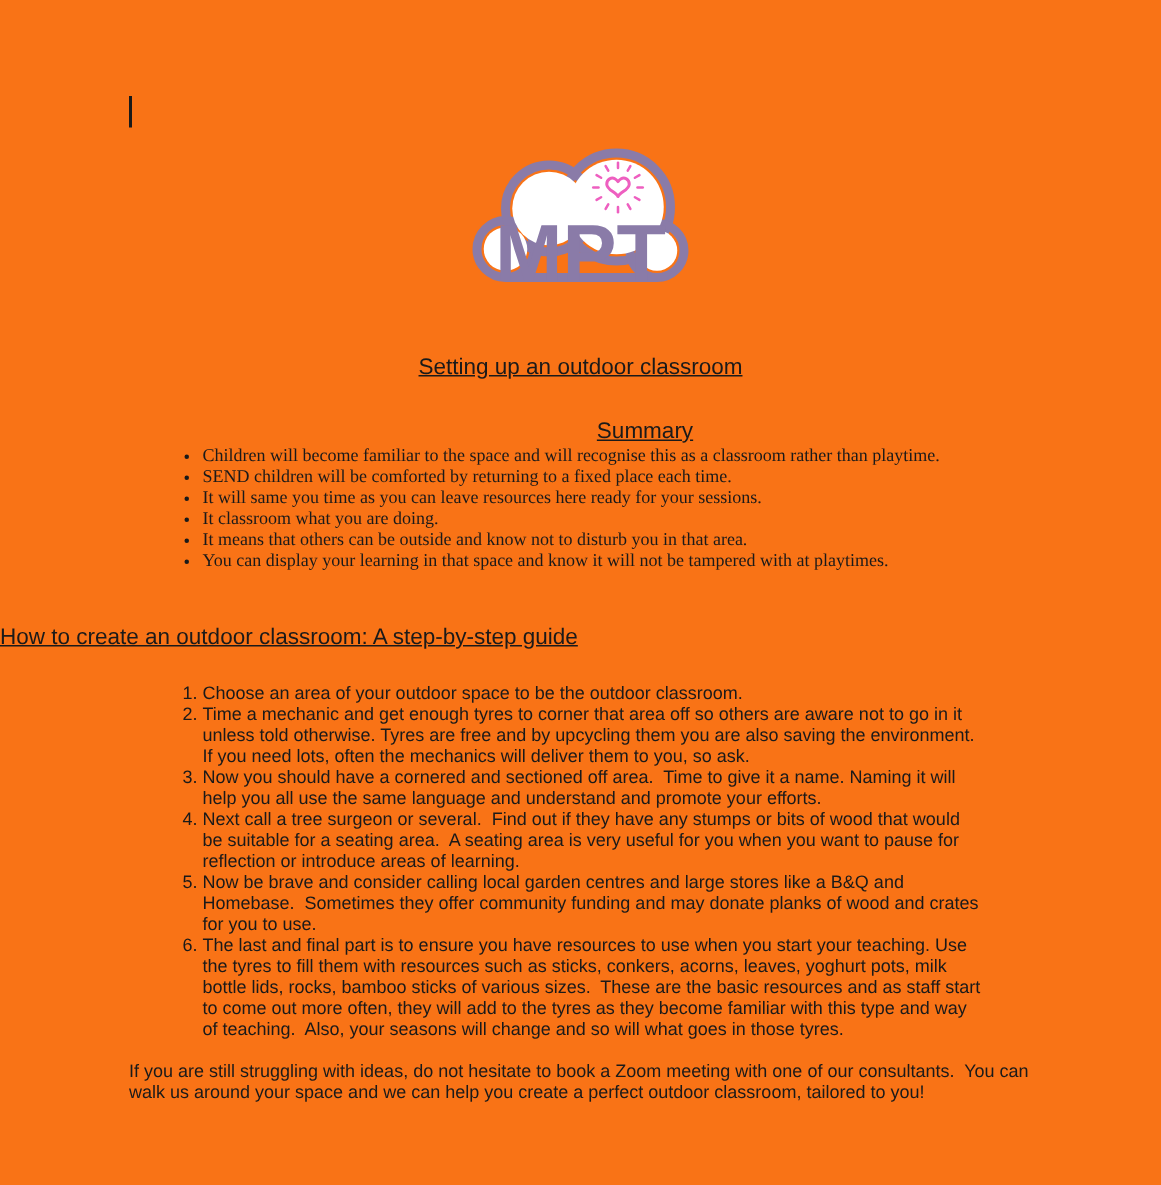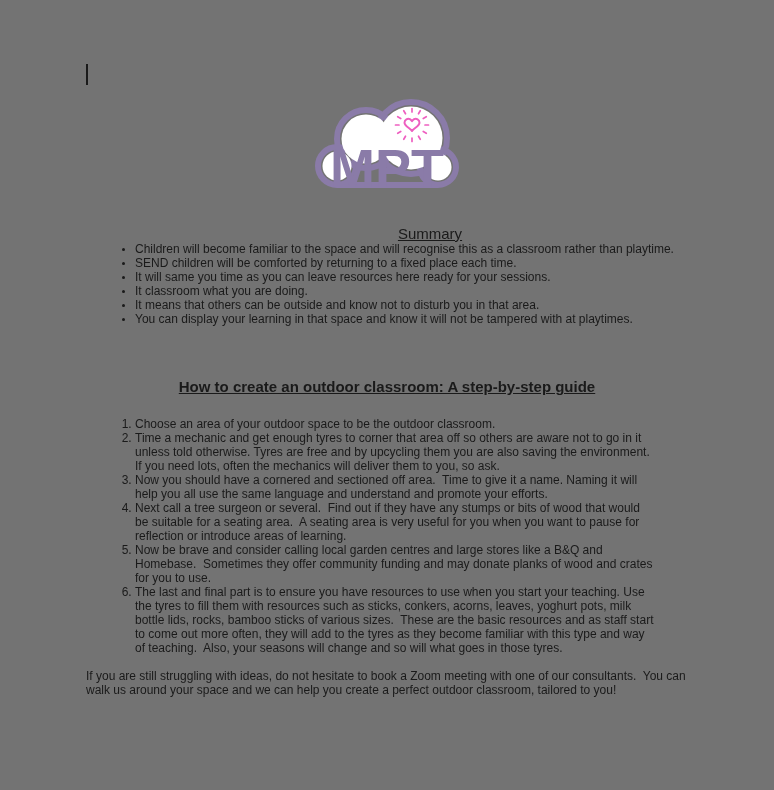--- a/index.html
+++ b/index.html
@@ -1,20 +1,20 @@
 <!DOCTYPE html>
 <html><head>
 <meta charset="utf-8">
 <style>
   html, body { margin: 0; padding: 0; background: #ffffff; }
   .page {
     position: relative;
     width: 774px;
     height: 790px;
-    background: #737373;
+    background: #f97316;
     font-family: "Liberation Sans", sans-serif;
     color: #111111;
     overflow: hidden;
   }
   .text-cursor {
     position: absolute;
     left: 86px;
     top: 64px;
     width: 2px;
     height: 21px;
@@ -47,27 +47,26 @@
     color: #1a1a1a;
     white-space: pre-wrap;
   }
   ul.summary-bullets {
     margin: 0 86px 0 86px;
     padding: 0 0 0 49px;
     font-size: 12px;
     line-height: 14px;
     color: #1a1a1a;
   }
-  ul.summary-bullets li { white-space: pre-wrap; }
+  ul.summary-bullets li { white-space: pre-wrap; font-family: Liberation Serif, serif; }
   ul.summary-bullets li::marker { font-size: 10px; }
   .guide-heading {
-    margin: 52px 0 0 0;
-    text-align: center;
+    margin: 36px 0 0 0;
     font-size: 15px;
-    font-weight: 700;
+    font-weight: 400;
     text-decoration: underline;
     color: #1a1a1a;
   }
   .delegate-line {
     margin: 22px 86px 0 86px;
     font-size: 15px;
     line-height: 17px;
     color: #1a1a1a;
   }
   ol.steps {
@@ -127,20 +126,21 @@
           <line x1="13" y1="0" x2="16.5" y2="0" transform="rotate(300)"></line>
           <line x1="13" y1="0" x2="16.5" y2="0" transform="rotate(330)"></line>
         </g>
         <path d="M 0 6 C -1.5 3 -7.5 1.5 -7.5 -2.2 C -7.5 -5.6 -4.2 -7 -2.1 -5.8 C -0.9 -5.1 0 -3.9 0 -3.9 C 0 -3.9 0.9 -5.1 2.1 -5.8 C 4.2 -7 7.5 -5.6 7.5 -2.2 C 7.5 1.5 1.5 3 0 6 Z" fill="none" stroke="#ee5fc0" stroke-width="2" stroke-linejoin="round"></path>
       </g>
 
       <text x="75" y="94" text-anchor="middle" fill="#8a7ba8" font-family="Liberation Sans, sans-serif" font-size="54" font-weight="700">MPT</text>
     </svg>
   </div>
 
+  <h1 class="doc-title">Setting up an outdoor classroom</h1>
 
   <h2 class="section-heading">Summary</h2>
 
 
   <ul class="summary-bullets">
     <li>Children will become familiar to the space and will recognise this as a classroom rather than playtime.</li>
     <li>SEND children will be comforted by returning to a fixed place each time.</li>
     <li>It will same you time as you can leave resources here ready for your sessions.</li>
     <li>It classroom what you are doing.</li>
     <li>It means that others can be outside and know not to disturb you in that area.</li>

